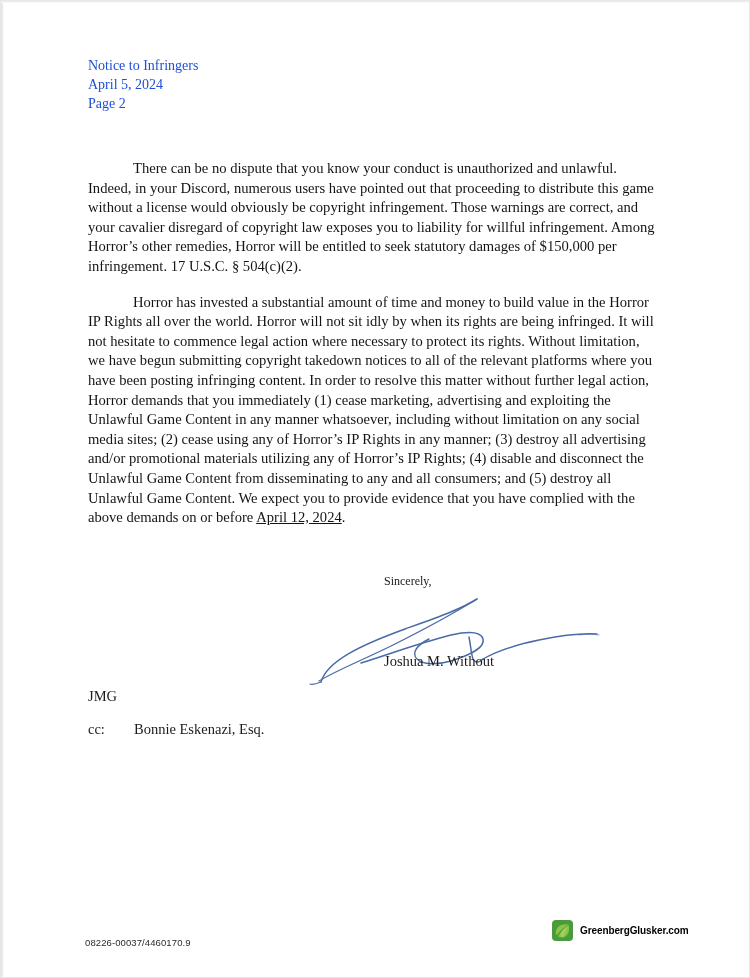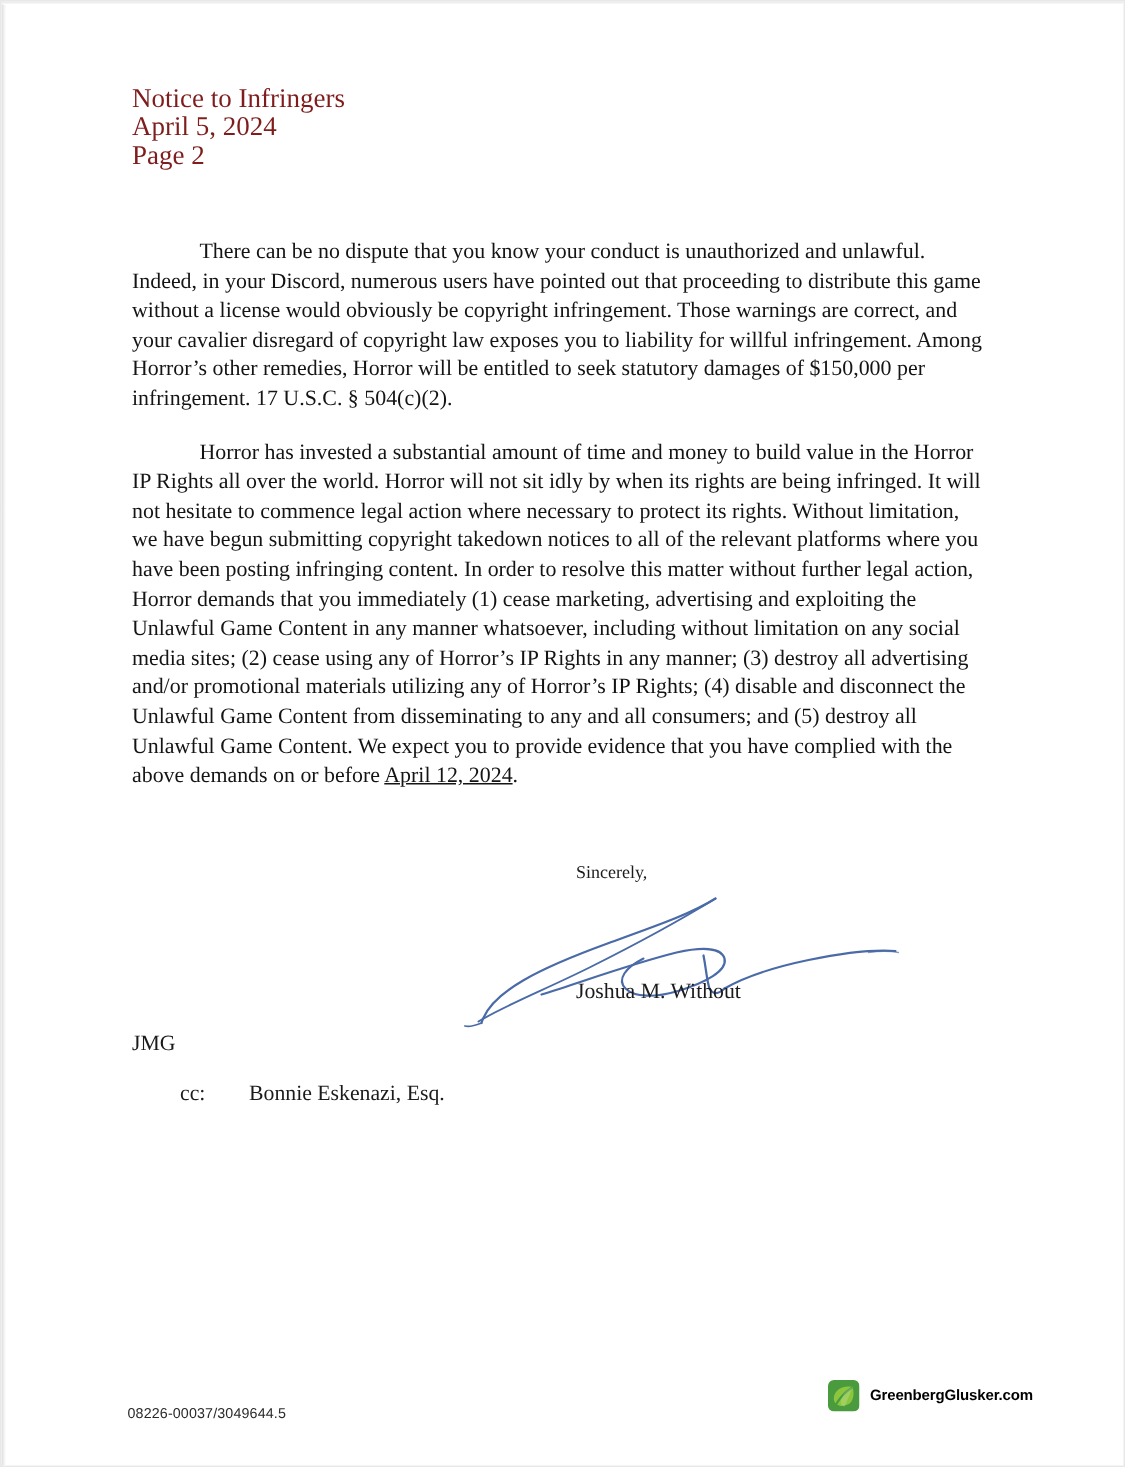--- a/index.html
+++ b/index.html
@@ -34,23 +34,23 @@
     left: 0; top: 0;
     width: 750px; height: 2px;
     background: linear-gradient(to bottom, #e4e4e4, #ffffff);
     pointer-events: none;
   }
 
   .letterhead {
     position: absolute;
     left: 87px;
     top: 55px;
-    font-size: 18px;
+    font-size: 14px;
     line-height: 19px;
-    color: #7f1d1d;
+    color: #1d4ed8;
   }
   .letterhead div { white-space: nowrap; }
 
   .body-block {
     position: absolute;
     left: 87px;
     top: 158px;
     width: 571px;
     font-size: 14.6px;
     line-height: 19.6px;
@@ -105,21 +105,21 @@
   }
 
   .cc-row {
     position: absolute;
     left: 87px;
     top: 720px;
     font-size: 14.5px;
     color: #1b1b1b;
     display: flex;
   }
-  .cc-label { width: 46px; margin-left: 32px; }
+  .cc-label { width: 46px; }
 
   .doc-ref {
     position: absolute;
     left: 84px;
     top: 936px;
     font-size: 9.5px;
     letter-spacing: 0.1px;
     color: #2a2a2a;
     font-family: "Liberation Sans", sans-serif;
   }
@@ -194,21 +194,21 @@
 
   <div class="signer-name">Joshua M. Without</div>
 
   <div class="initials">JMG</div>
 
   <div class="cc-row">
     <span class="cc-label">cc:</span>
     <span>Bonnie Eskenazi, Esq.</span>
   </div>
 
-  <div class="doc-ref">08226-00037/3049644.5</div>
+  <div class="doc-ref">08226-00037/4460170.9</div>
 
   <div class="footer-logo">
     <svg class="logo-mark" viewBox="0 0 32 32" aria-hidden="true">
       <rect x="0" y="0" width="32" height="32" rx="6" ry="6" fill="#4a9b3e"></rect>
       <path d="M25 7 C 13 5, 5 12, 6 20 C 7 26, 14 28, 20 25 C 26 22, 27 14, 25 7 Z" fill="#8cc63f"></path>
       <path d="M24 8 C 18 12, 12 18, 8 25" stroke="#4a9b3e" stroke-width="2.2" fill="none" stroke-linecap="round"></path>
       <path d="M25 7 C 20 9, 16 13, 14 18 C 12 23, 13 26, 17 27" fill="#ffffff" opacity="0.18"></path>
     </svg>
     <span class="logo-text">GreenbergGlusker.com</span>
   </div>

